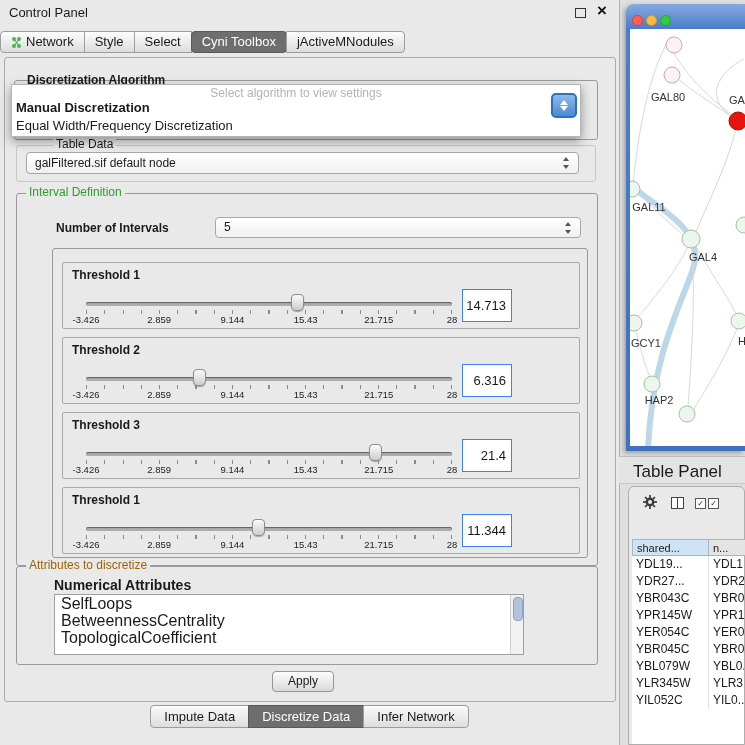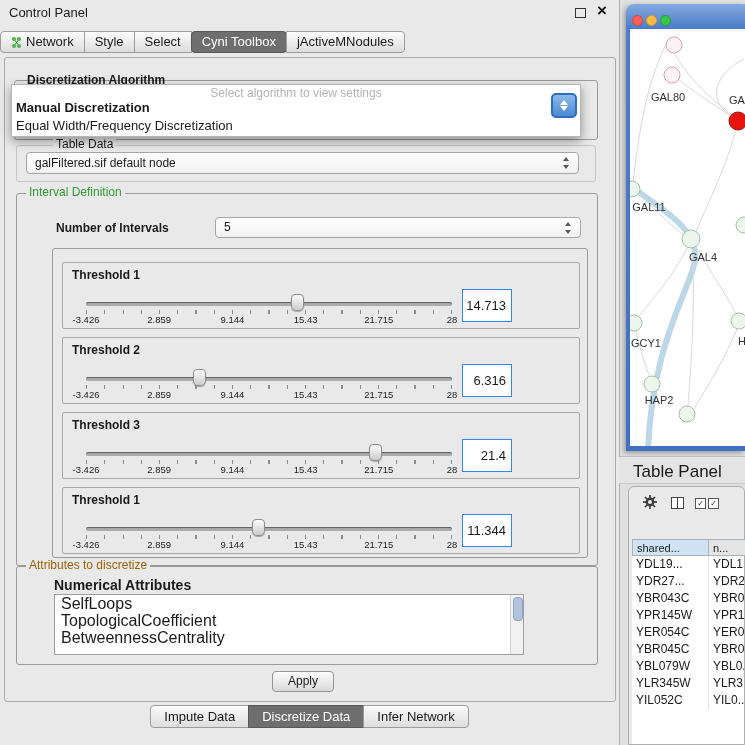--- a/index.html
+++ b/index.html
@@ -278,22 +278,22 @@
           <div class="t-value">11.344</div>
         </div>
       </div>
 
     <div id="attr-group" class="groupbox"></div>
     <div id="attr-title" class="group-title">Attributes to discretize</div>
     <div id="numattr-label">Numerical Attributes</div>
     <div id="attr-list">
       <div class="attr-items">
           <div class="attr-item">SelfLoops</div>
+          <div class="attr-item">BetweennessCentrality</div>
           <div class="attr-item">TopologicalCoefficient</div>
-          <div class="attr-item">BetweennessCentrality</div>
         </div>
       <div id="attr-scrollbar">
         <div id="attr-scroll-thumb"></div>
       </div>
     </div>
 
     <div id="apply-btn">Apply</div>
 
     <div id="bottom-tab-bar">
       <div class="btab">Impute Data</div>

